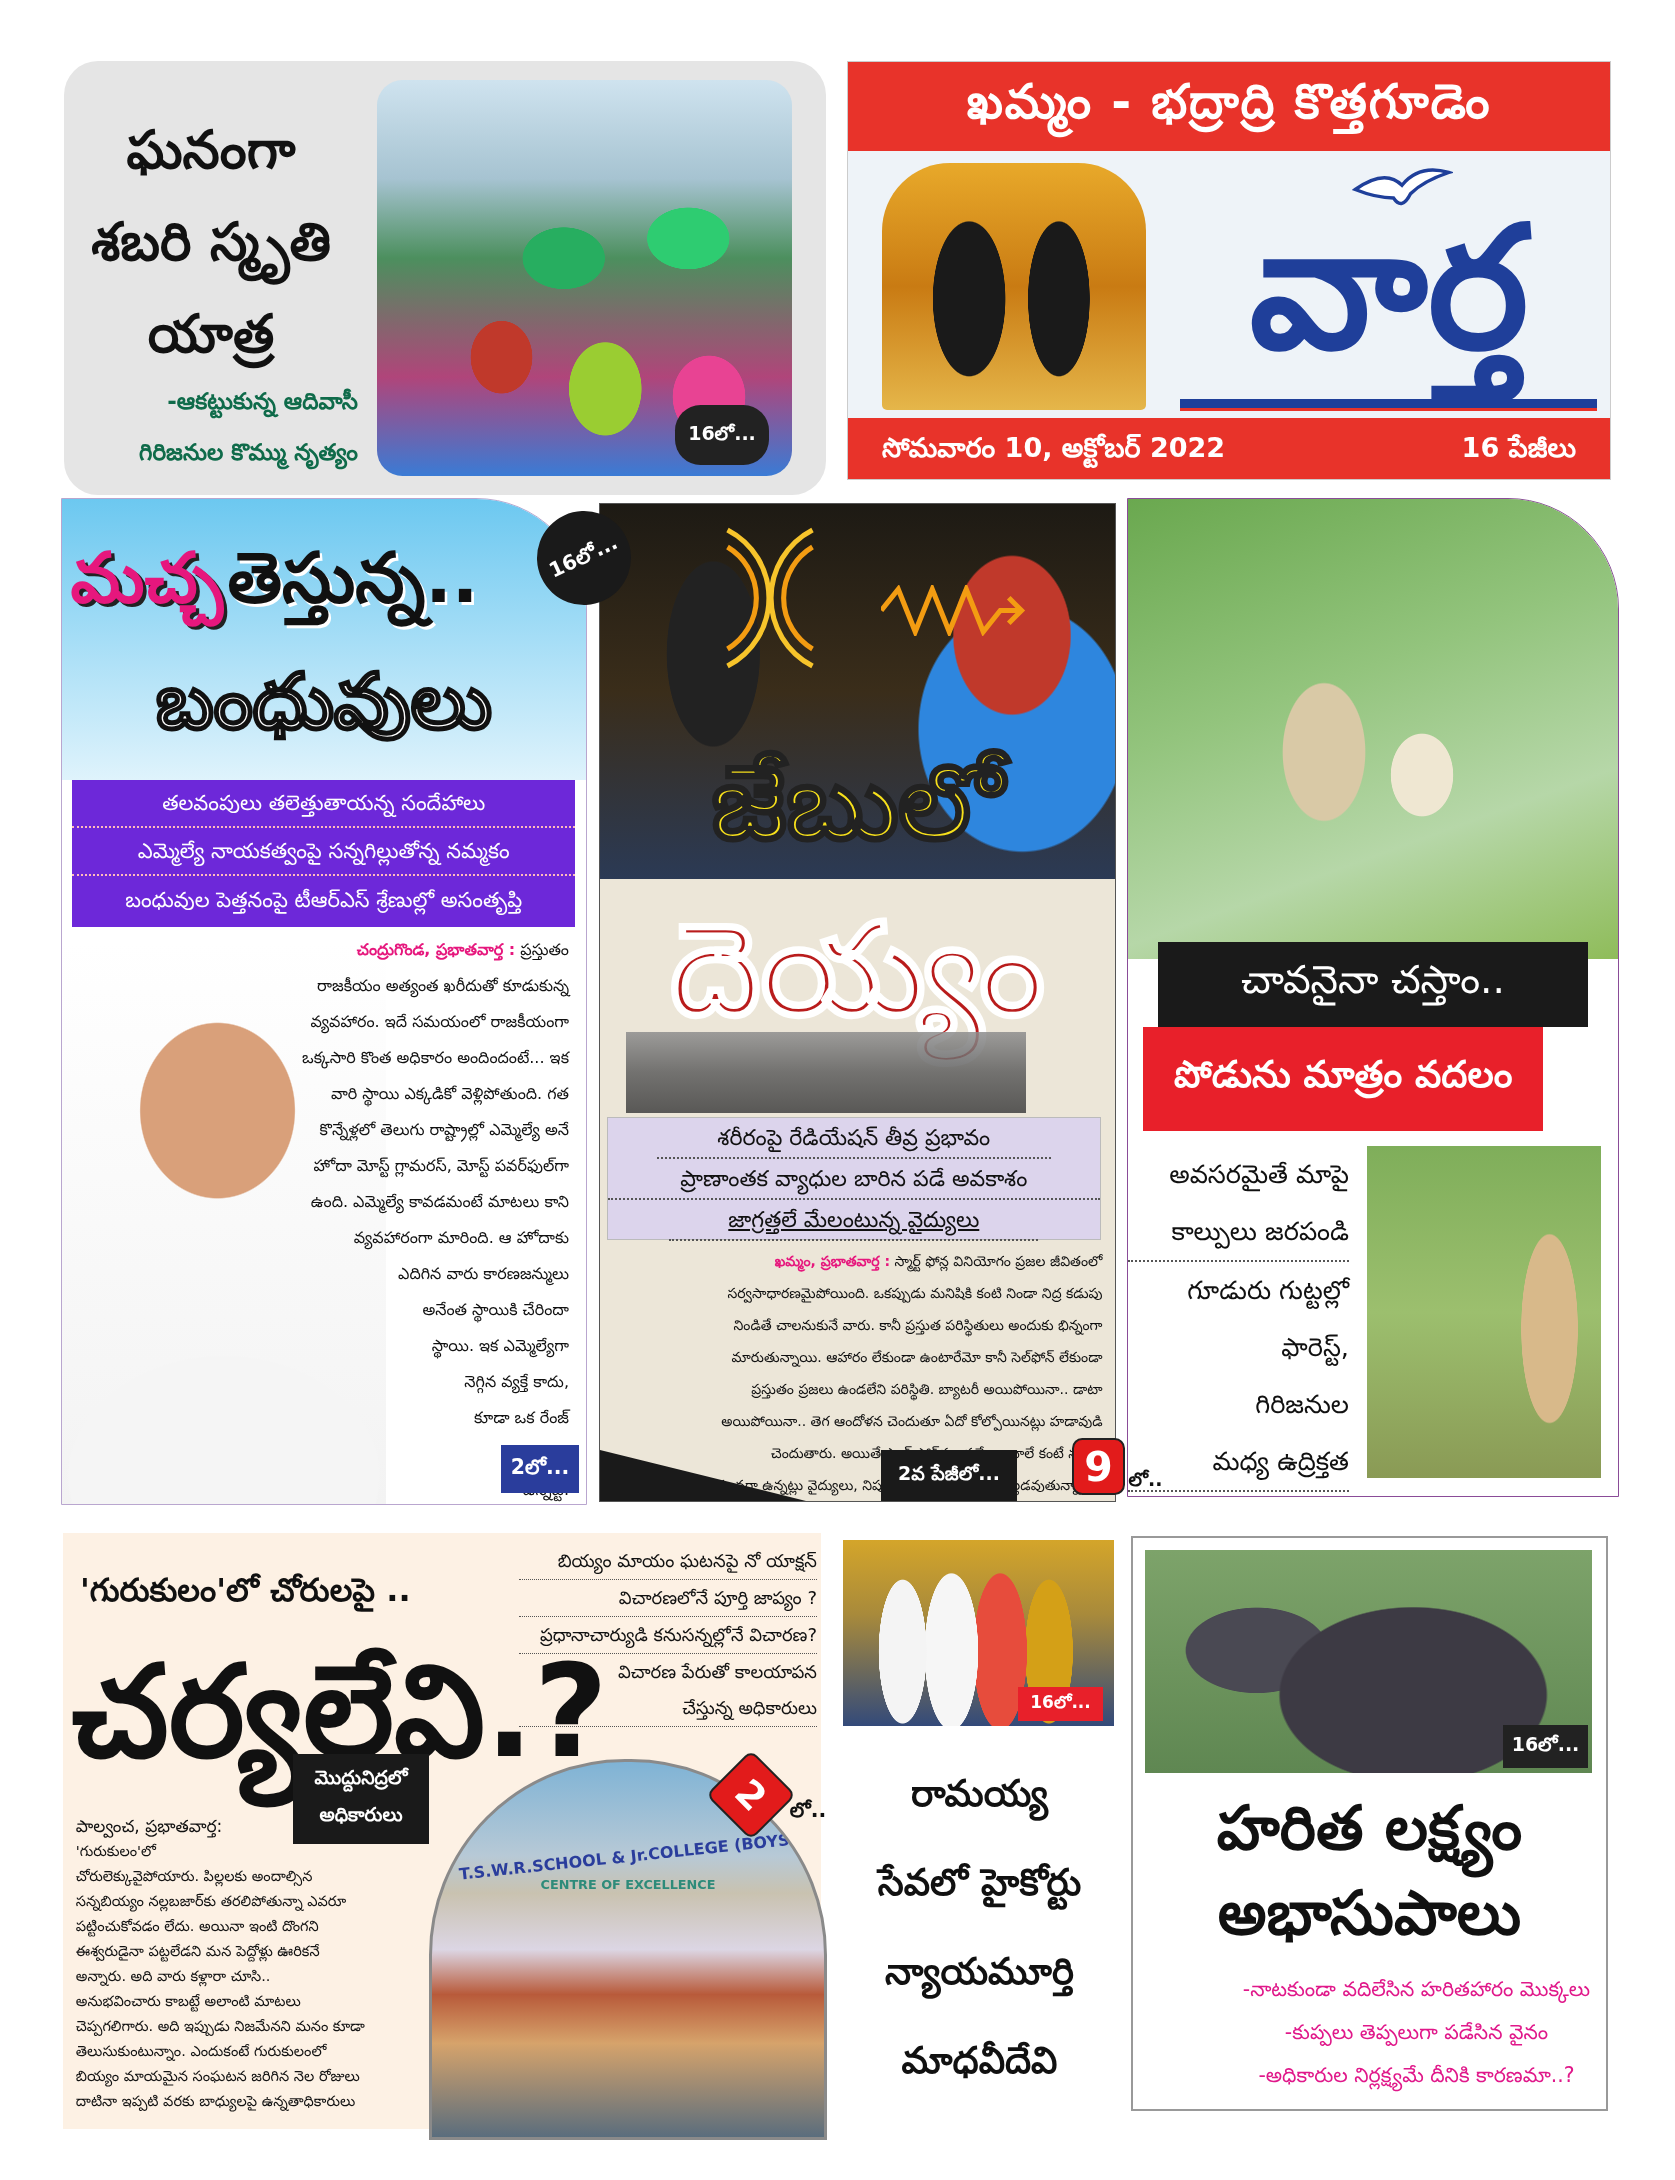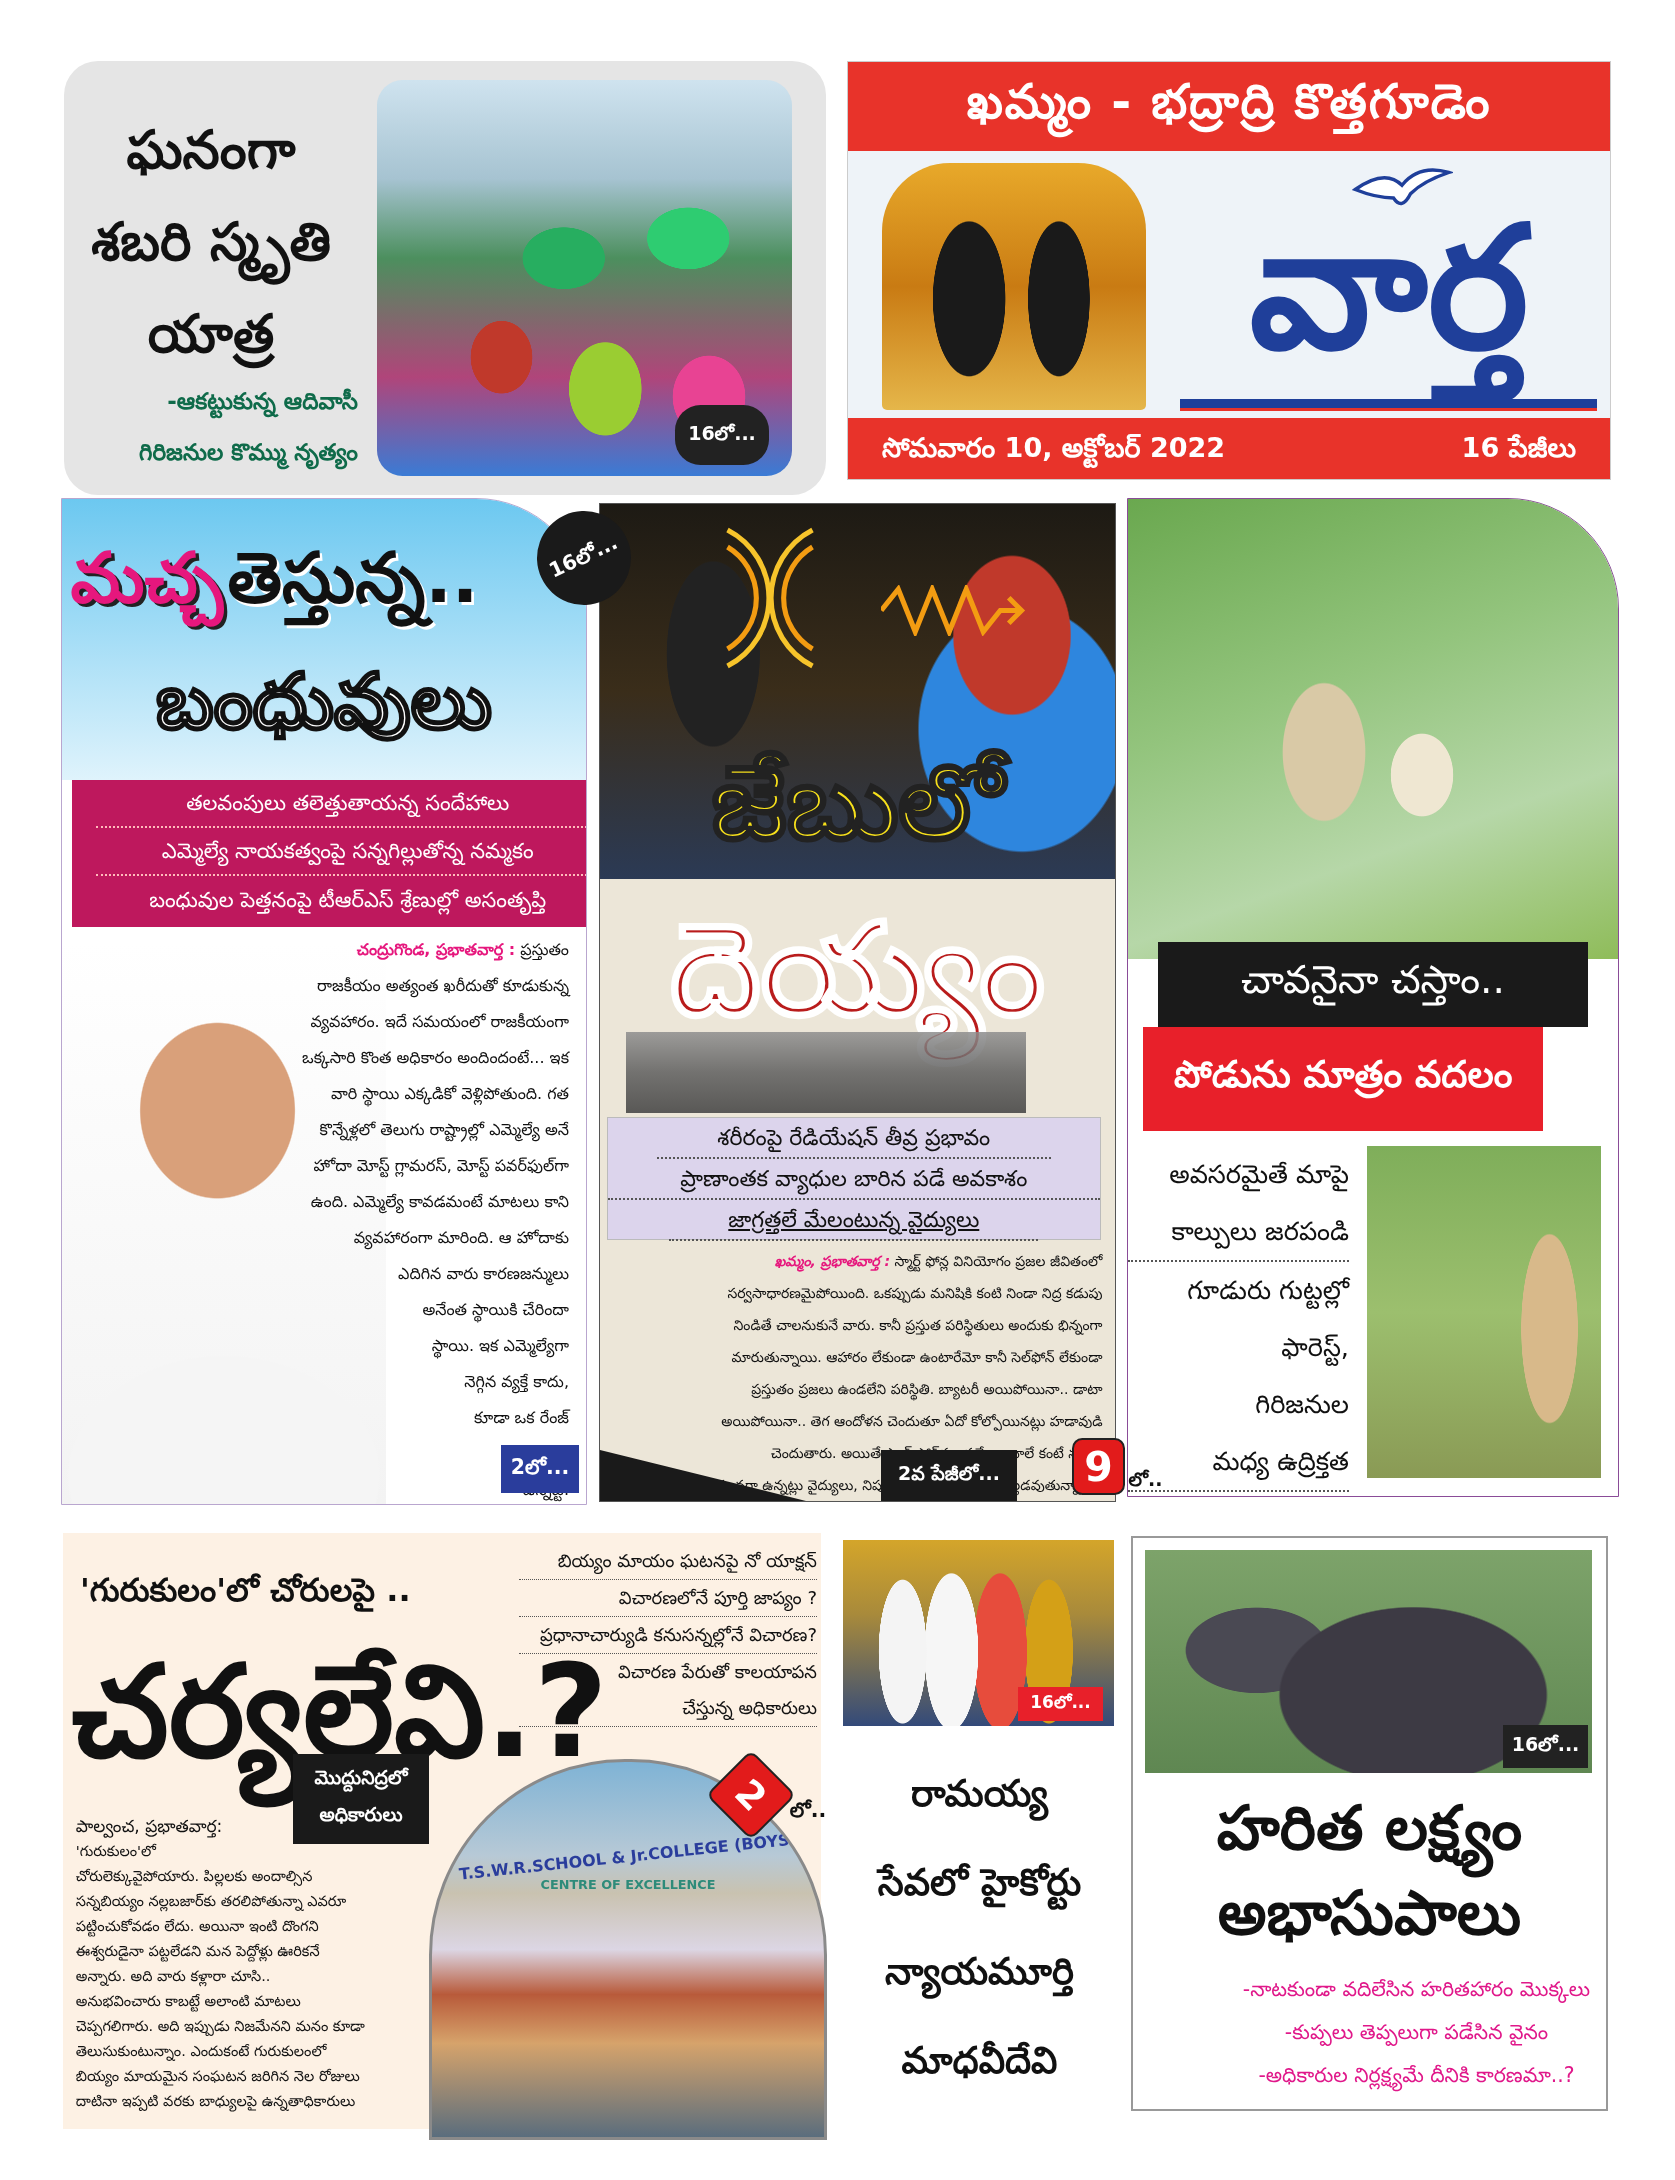--- a/index.html
+++ b/index.html
@@ -87,21 +87,21 @@
   </div>
 </div>
 
 <div class="abs" style="left:61px;top:498px;width:524px;height:1005px;background:#fff;border:1.7px solid #b9a6cf;border-radius:0 111px 0 0;overflow:hidden;">
   <div class="abs" style="left:0;top:0;width:524px;height:281px;background:linear-gradient(180deg,#6cc8f0,#dff3fc);"></div>
   <div class="abs" style="left:8.5px;top:38px;white-space:nowrap;">
     <span style="font-size:70px;font-weight:bold;color:#e6177d;text-shadow:3.4px 3.4px 0 #222;">మచ్చ</span>
     <span style="font-size:70px;font-weight:bold;color:#111;text-shadow:2.6px 2.6px 0 #fff;">తెస్తున్న..</span>
   </div>
   <div class="abs" style="left:0;top:158px;width:524px;text-align:center;font-size:77px;font-weight:bold;color:#fff;-webkit-text-stroke:2.6px #111;">బంధువులు</div>
-  <div class="abs" style="left:10.2px;top:281px;width:503px;height:147px;background:#be185d;padding-left:24px;">
+  <div class="abs" style="left:10.2px;top:281px;width:503px;height:147px;background:#6d28d9;">
     <div class="dotted" style="color:#fff;font-size:21px;text-align:center;line-height:46px;border-color:#fbb;">తలవంపులు తలెత్తుతాయన్న సందేహాలు</div>
     <div class="dotted" style="color:#fff;font-size:21px;text-align:center;line-height:46px;border-color:#fbb;">ఎమ్మెల్యే నాయకత్వంపై సన్నగిల్లుతోన్న నమ్మకం</div>
     <div style="color:#fff;font-size:21px;text-align:center;line-height:48px;">బంధువుల పెత్తనంపై టీఆర్ఎస్ శ్రేణుల్లో అసంతృప్తి</div>
   </div>
   <div class="photo ph-man" style="left:0;top:443px;width:324px;height:562px;"></div>
   <div class="abs" style="right:17px;top:433px;width:477px;text-align:right;font-size:16px;line-height:36px;">
     <div>
       <span style="color:#e6177d;font-weight:bold;">చంద్రుగొండ, ప్రభాతవార్త :</span>
       <span>ప్రస్తుతం</span>
     </div>
@@ -144,21 +144,21 @@
   <div class="abs" style="left:0;top:239px;width:515px;text-align:center;font-size:102px;font-weight:bold;color:#f7e01b;-webkit-text-stroke:3.4px #222;">జేబులో</div>
   <div class="abs" style="left:0;top:383px;width:515px;text-align:center;font-size:128px;font-weight:bold;color:#b91c1c;margin-top:8px;-webkit-text-stroke:3.4px #fff;">దెయ్యం</div>
   <div class="photo ph-city" style="left:25.6px;top:528px;width:400px;height:81px;opacity:.85;"></div>
   <div class="abs" style="left:6.8px;top:613px;width:492px;height:121px;background:#dcd4ec;border:1.7px solid #bbb;">
     <div class="dotted" style="font-size:22px;text-align:center;line-height:39px;width:80%;margin:0 auto;">శరీరంపై రేడియేషన్ తీవ్ర ప్రభావం</div>
     <div class="dotted" style="font-size:22px;text-align:center;line-height:39px;">ప్రాణాంతక వ్యాధుల బారిన పడే అవకాశం</div>
     <div class="dotted" style="font-size:22px;text-align:center;line-height:39px;width:75%;margin:0 auto;text-decoration:underline;">జాగ్రత్తలే మేలంటున్న వైద్యులు</div>
   </div>
   <div class="abs" style="left:8.5px;top:741px;width:494px;font-size:14px;line-height:32px;text-align:right;">
     <div>
-      <span style="color:#e6177d;font-weight:bold;font-style:italic;">ఖమ్మం, ప్రభాతవార్త :</span>
+      <span style="color:#e6177d;font-weight:bold;">ఖమ్మం, ప్రభాతవార్త :</span>
       <span>స్మార్ట్ ఫోన్ల వినియోగం ప్రజల జీవితంలో</span>
     </div>
     <div>సర్వసాధారణమైపోయింది. ఒకప్పుడు మనిషికి కంటి నిండా నిద్ర కడుపు</div>
     <div>నిండితే చాలనుకునే వారు. కానీ ప్రస్తుత పరిస్థితులు అందుకు భిన్నంగా</div>
     <div>మారుతున్నాయి. ఆహారం లేకుండా ఉంటారేమో కానీ సెల్‌ఫోన్ లేకుండా</div>
     <div>ప్రస్తుతం ప్రజలు ఉండలేని పరిస్థితి. బ్యాటరీ అయిపోయినా.. డాటా</div>
     <div>అయిపోయినా.. తెగ ఆందోళన చెందుతూ ఏదో కోల్పోయినట్లు హడావుడి</div>
     <div>చెందుతారు. అయితే స్మార్ట్ ఫోన్‌వల్ల వచ్చే లాభాలే కంటే నష్టాలే</div>
     <div>ఎక్కువగా ఉన్నట్లు వైద్యులు, నిపుణులు అధ్యయనాల్లో వెల్లడవుతున్నాయి.</div>
   </div>

